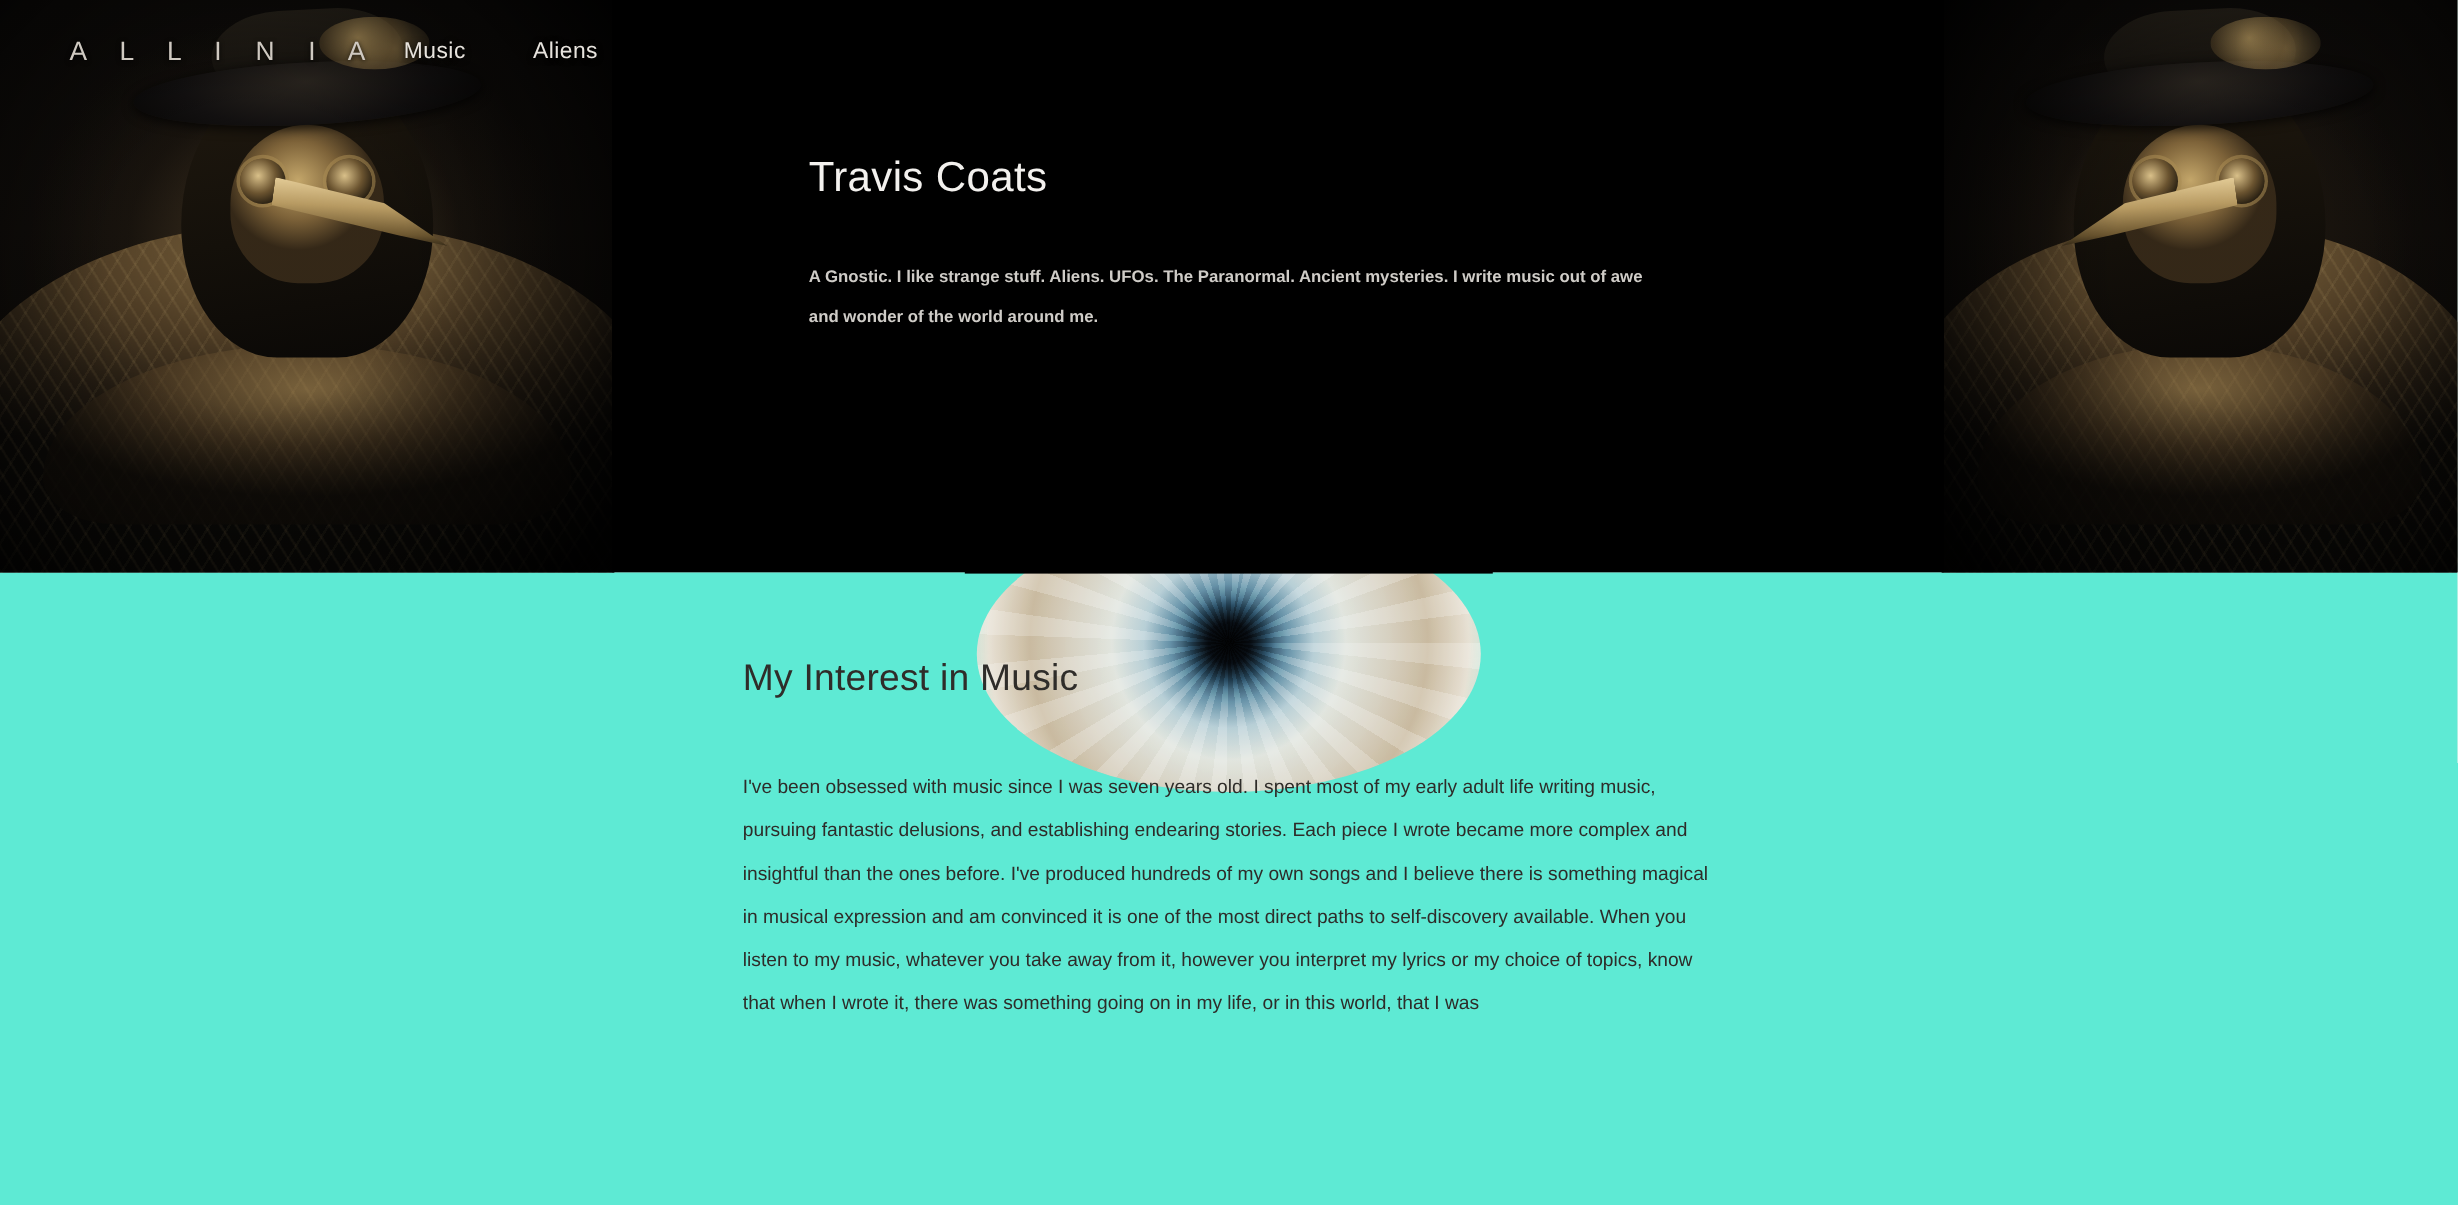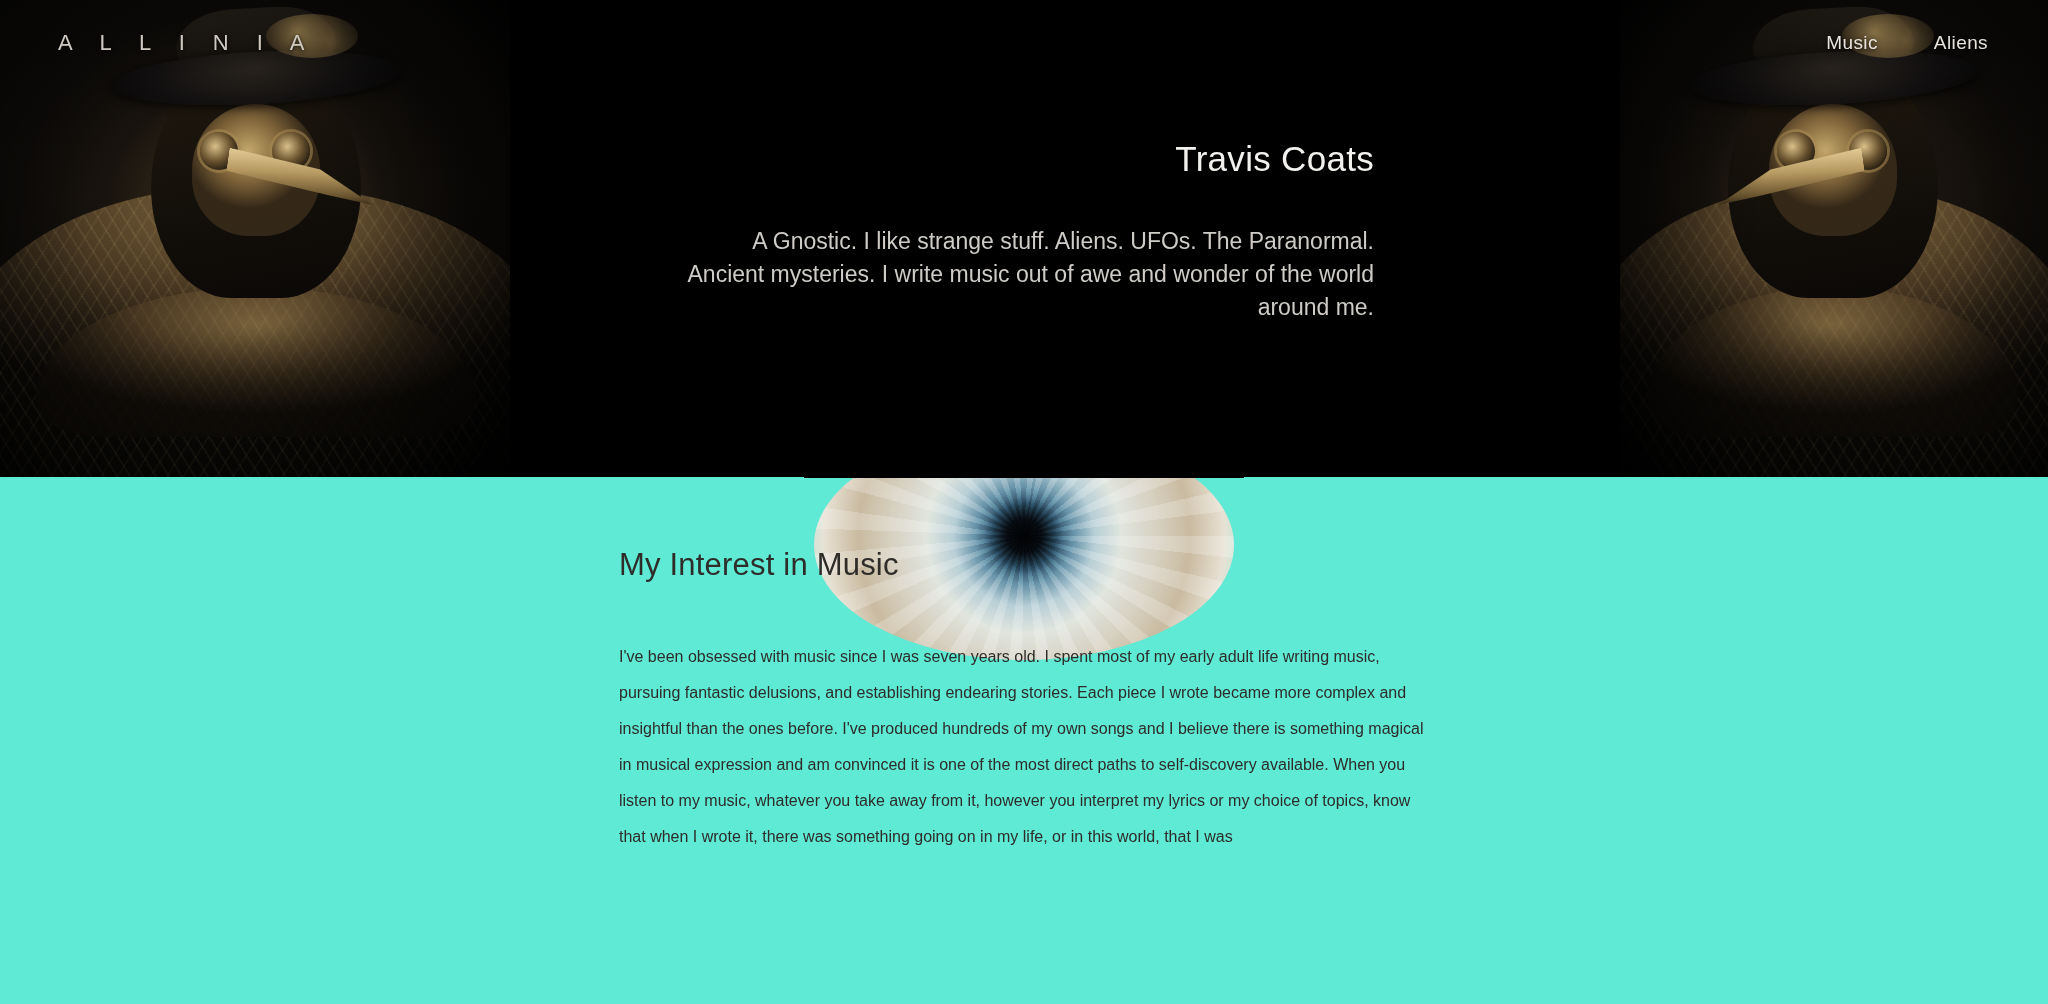--- a/index.html
+++ b/index.html
@@ -190,21 +190,20 @@
   .figure.right .fig-vignette { background-image: radial-gradient(ellipse 72% 78% at 58% 45%, rgba(0,0,0,0) 34%, rgba(0,0,0,0.5) 74%, rgba(0,0,0,0.95) 100%); }
 
   
   .nav {
     position: absolute;
     top: 0; left: 0; right: 0;
     height: 86px;
     z-index: 10;
     display: flex;
     align-items: center;
-    justify-content: space-between;
     padding: 0 60px 0 58px;
   }
   .brand {
     font-size: 22px;
     letter-spacing: 11px;
     color: #cfc9c1;
     font-weight: 300;
     text-shadow: 0 1px 4px rgba(0,0,0,0.9);
     user-select: none;
   }
@@ -220,38 +219,38 @@
     letter-spacing: 0.4px;
     text-decoration: none;
     text-shadow: 0 1px 5px rgba(0,0,0,0.95);
     cursor: pointer;
   }
 
   
   .hero-text {
     position: absolute;
     z-index: 5;
-    top: 139px;
+    top: 128px;
     left: 50%;
     transform: translateX(-50%);
     width: 700px;
-    text-align: right;
+    text-align: left;
   }
   .hero-title {
     font-size: 35px;
     font-weight: 400;
     color: #f3f1ee;
     letter-spacing: 0.3px;
   }
   .hero-sub {
     margin-top: 46px;
-    font-size: 23px;
+    font-size: 14px;
     line-height: 33px;
     color: #cfccc7;
-    font-weight: 400;
+    font-weight: 700;
   }
 
   
   .main {
     position: relative;
     width: 2048px;
     height: 527px;
     background: #5eead4;
     overflow: hidden;
   }

